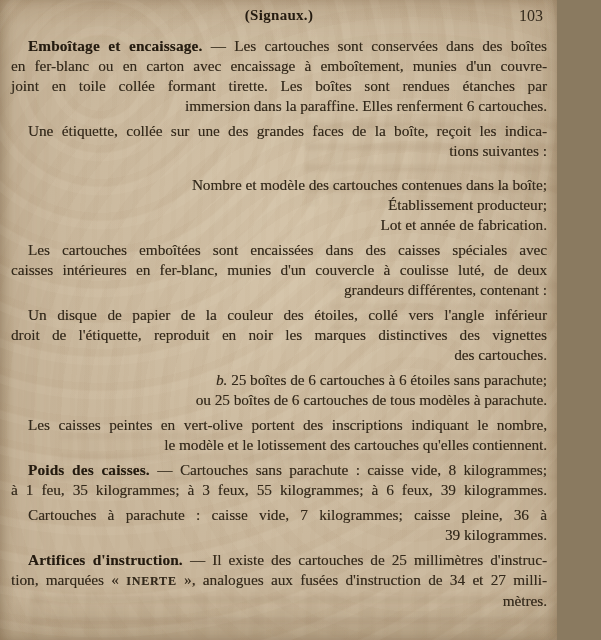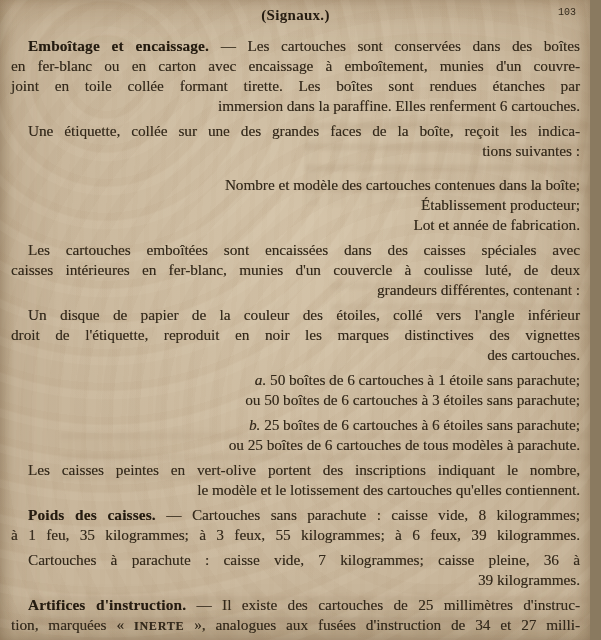--- a/index.html
+++ b/index.html
@@ -17,21 +17,20 @@
     position: relative;
     width: 557px; height: 640px;
     overflow: hidden;
     color: var(--ink);
     background:
       radial-gradient(ellipse at 52% 38%, rgba(255,243,218,0.22), rgba(255,243,218,0) 62%),
       linear-gradient(90deg, rgba(112,88,58,0.20) 0, rgba(112,88,58,0) 2.5%, rgba(112,88,58,0) 97.5%, rgba(112,88,58,0.16) 100%),
       linear-gradient(180deg, rgba(140,105,72,0.14) 0, rgba(140,105,72,0) 4%, rgba(140,105,72,0) 94%, rgba(112,88,58,0.18) 100%),
       var(--paper);
     box-shadow: inset 0 0 55px rgba(104,80,50,0.22), inset 0 0 8px rgba(104,80,50,0.25);
-    padding-left: 33px;
   }
   
   .page::before {
     content: ""; position: absolute; inset: 0; pointer-events: none;
     background:
       repeating-radial-gradient(circle at 18% 12%, rgba(160,130,95,0.055) 0 7px, rgba(255,245,225,0.05) 9px 16px, transparent 17px 34px),
       repeating-radial-gradient(circle at 74% 66%, rgba(150,120,88,0.05) 0 11px, transparent 12px 27px),
       repeating-linear-gradient(93deg, rgba(168,140,104,0.04) 0 5px, transparent 5px 13px);
   }
   
@@ -53,21 +52,21 @@
   }
   .content {
     position: absolute; left: 11px; right: 10px; top: 7px; z-index: 1;
   }
   .page-header { position: relative; height: 20px; }
   .running-title {
     position: absolute; left: 50%; transform: translateX(-50%);
     font-weight: bold; font-size: 15px; letter-spacing: 0.3px; color: var(--ink-bold);
   }
   .page-number {
-    position: absolute; right: 4px; top: 0; font-size: 10px; font-family: Liberation Mono, monospace;
+    position: absolute; right: 4px; top: 0; font-size: 16px;
   }
   .doc-body { margin-top: 9px; }
   .para { margin-top: 5px; }
   .doc-body > .para:first-child { margin-top: 0; }
   .para.list   { padding-left: 8px; margin-top: 14px; }
   .para.ablist { padding-left: 5px; }
   .line {
     font-size: 15.2px; line-height: 20px;
     text-shadow: 0.25px 0.25px 0.35px rgba(45,34,20,0.45);
     hyphens: none;
@@ -115,24 +114,20 @@
           <div class="line j ind"><span class="seg-n">Les cartouches emboîtées sont encaissées dans des caisses spéciales avec</span></div>
           <div class="line j"><span class="seg-n">caisses intérieures en fer-blanc, munies d'un couvercle à coulisse luté, de deux</span></div>
           <div class="line"><span class="seg-n">grandeurs différentes, contenant :</span></div>
         </div>
         <div class="para">
           <div class="line j ind"><span class="seg-n">Un disque de papier de la couleur des étoiles, collé vers l'angle inférieur</span></div>
           <div class="line j"><span class="seg-n">droit de l'étiquette, reproduit en noir les marques distinctives des vignettes</span></div>
           <div class="line"><span class="seg-n">des cartouches.</span></div>
         </div>
         <div class="para ablist">
-          <div class="line"><span class="seg-i">a.</span><span class="seg-n"> 50 boîtes de 6 cartouches à 1 étoile sans parachute;</span></div>
-          <div class="line"><span class="seg-n">ou 50 boîtes de 6 cartouches à 3 étoiles sans parachute;</span></div>
-        </div>
-        <div class="para ablist">
           <div class="line"><span class="seg-i">b.</span><span class="seg-n"> 25 boîtes de 6 cartouches à 6 étoiles sans parachute;</span></div>
           <div class="line"><span class="seg-n">ou 25 boîtes de 6 cartouches de tous modèles à parachute.</span></div>
         </div>
         <div class="para">
           <div class="line j ind"><span class="seg-n">Les caisses peintes en vert-olive portent des inscriptions indiquant le nombre,</span></div>
           <div class="line"><span class="seg-n">le modèle et le lotissement des cartouches qu'elles contiennent.</span></div>
         </div>
         <div class="para">
           <div class="line j ind"><span class="seg-b">Poids des caisses.</span><span class="seg-n"> — Cartouches sans parachute : caisse vide, 8 kilogrammes;</span></div>
           <div class="line j"><span class="seg-n">à 1 feu, 35 kilogrammes; à 3 feux, 55 kilogrammes; à 6 feux, 39 kilogrammes.</span></div>

